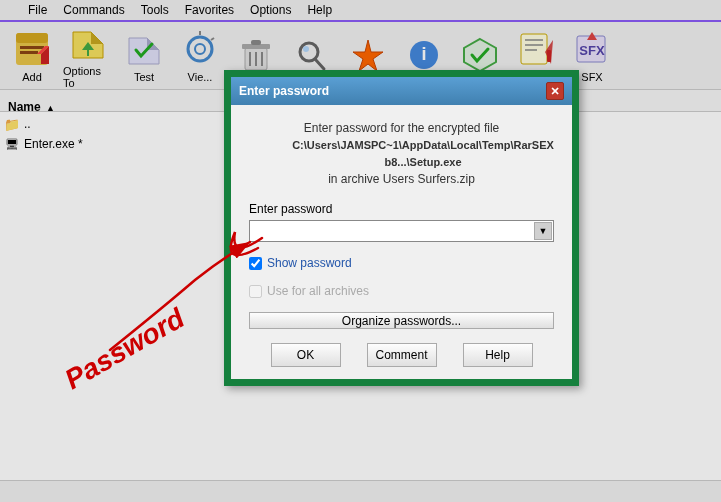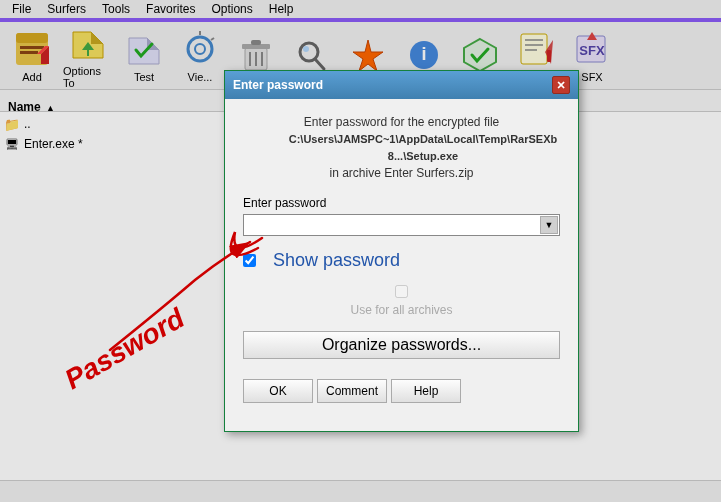--- a/index.html
+++ b/index.html
@@ -12,22 +12,22 @@
       background: #f0f0f0;
       position: relative;
     }
 
     
     .menu-bar {
       background: #f0f0f0;
       display: flex;
       align-items: center;
       height: 22px;
-      padding: 0 4px;
-      border-bottom: 4px solid #8b5cf6;
+      padding: 0 20px;
+      border-bottom: 2px solid #8b5cf6;
     }
     .menu-item {
       padding: 2px 8px;
       cursor: pointer;
       font-size: 12px;
     }
 
     
     .toolbar {
       display: flex;
@@ -119,21 +119,21 @@
       z-index: 10;
     }
 
     
     .dialog {
       position: absolute;
       top: 70px;
       left: 224px;
       width: 355px;
       background: #f0f0f0;
-      border: 1px solid #15803d;
+      border: 7px solid #15803d;
       box-shadow: 3px 3px 8px rgba(0,0,0,0.35);
       z-index: 20;
     }
     .dialog-titlebar {
       background: linear-gradient(to bottom, #5a9fd4 0%, #4080b0 100%);
       color: white;
       padding: 5px 8px;
       display: flex;
       justify-content: space-between;
       align-items: center;
@@ -148,21 +148,21 @@
       border: 1px solid #922b21;
       border-radius: 2px;
       color: white;
       font-size: 11px;
       display: flex;
       align-items: center;
       justify-content: center;
       cursor: pointer;
     }
     .dialog-body {
-      padding: 14px 18px 28px;
+      padding: 14px 18px 12px;
     }
     .dialog-desc {
       text-align: center;
       font-size: 12px;
       color: #333;
       line-height: 1.5;
       margin-bottom: 14px;
     }
     .dialog-desc .file-path {
       font-weight: bold;
@@ -204,55 +204,53 @@
     .checkbox-row {
       display: flex;
       align-items: center;
       gap: 5px;
       margin-bottom: 14px;
     }
     .checkbox-row input[type="checkbox"] {
       margin: 0;
     }
     .checkbox-label {
-      font-size: 18px;
+      font-size: 12px;
       color: #2255aa;
-      margin-left: 12px;
     }
     .checkbox-row2 {
       display: flex;
       align-items: center;
       gap: 5px;
       margin-bottom: 14px;
-      flex-direction: column;
     }
     .checkbox-row2 input[type="checkbox"] {
       margin: 0;
     }
     .checkbox-label2 {
       font-size: 12px;
       color: #aaa;
     }
     .organize-btn {
       width: 100%;
-      height: 28px;
+      height: 17px;
       background: linear-gradient(to bottom, #fdfdfd, #e0e0e0);
       border: 1px solid #aaa;
-      font-size: 16px;
-      cursor: pointer;
-      margin-bottom: 18px;
+      font-size: 12px;
+      cursor: pointer;
+      margin-bottom: 12px;
       text-align: center;
       display: flex;
       align-items: center;
       justify-content: center;
     }
     .dialog-buttons {
       display: flex;
-      gap: 4px;
-      justify-content: flex-start;
+      gap: 26px;
+      justify-content: center;
       padding-top: 2px;
     }
     .dialog-btn {
       width: 70px;
       height: 24px;
       background: linear-gradient(to bottom, #fdfdfd, #e0e0e0);
       border: 1px solid #aaa;
       font-size: 12px;
       cursor: pointer;
       display: flex;
@@ -284,21 +282,21 @@
     .sort-arrow {
       font-size: 9px;
       margin-left: 2px;
     }
   </style>
 </head>
 <body>
 
 <div class="menu-bar">
   <span class="menu-item">File</span>
-  <span class="menu-item">Surfers</span>
+  <span class="menu-item">Commands</span>
   <span class="menu-item">Tools</span>
   <span class="menu-item">Favorites</span>
   <span class="menu-item">Options</span>
   <span class="menu-item">Help</span>
 </div>
 
 <div class="toolbar">
   <div class="tool-btn">
     <div class="tool-icon">
       <svg width="38" height="38" viewBox="0 0 38 38">
@@ -464,21 +462,21 @@
 
 <div class="dialog">
   <div class="dialog-titlebar">
     <span>Enter password</span>
     <div class="dialog-close-btn">✕</div>
   </div>
   <div class="dialog-body">
     <div class="dialog-desc">
       <div>Enter password for the encrypted file</div>
       <div class="file-path">C:\Users\JAMSPC~1\AppData\Local\Temp\RarSEXb8...\Setup.exe</div>
-      <div>in archive Enter Surfers.zip</div>
+      <div>in archive Users Surfers.zip</div>
     </div>
     <div class="field-label">Enter password</div>
     <div class="password-field-wrap">
       <input class="password-input" type="text" value="" style="">
       <div class="dropdown-arrow">▼</div>
     </div>
     <div class="checkbox-row">
       <input type="checkbox" checked="" id="showpw" style="">
       <label class="checkbox-label" for="showpw">Show password</label>
     </div>

